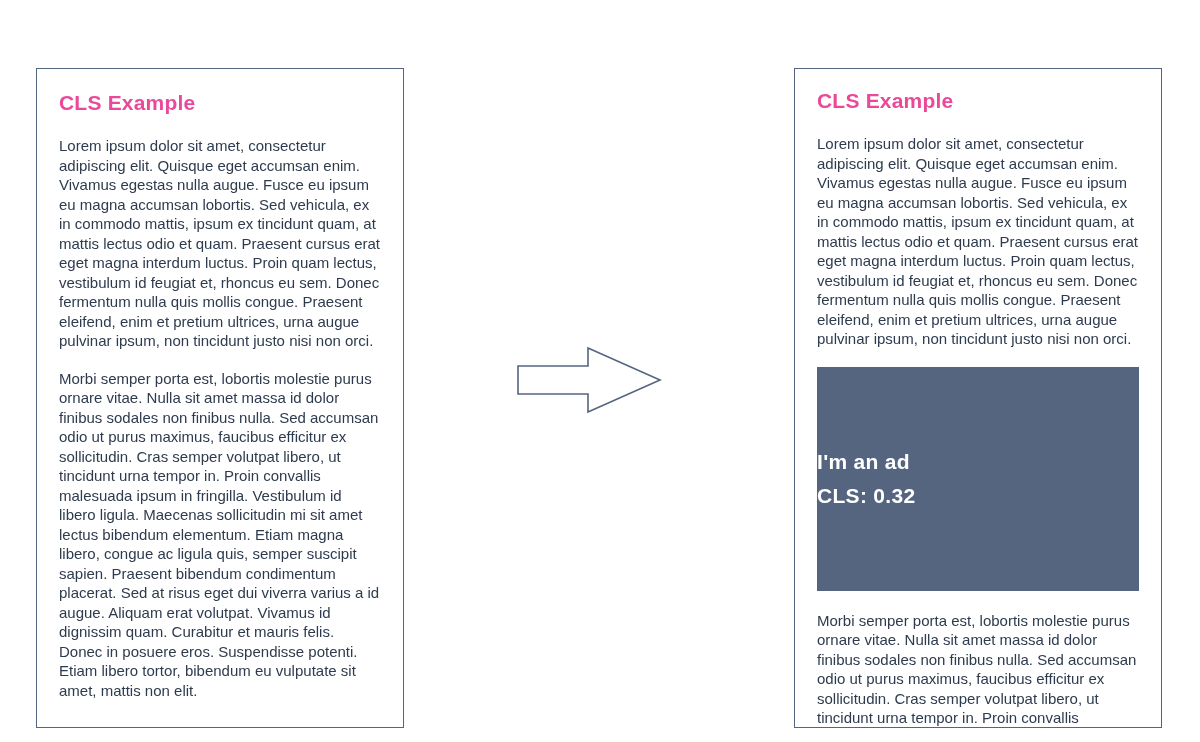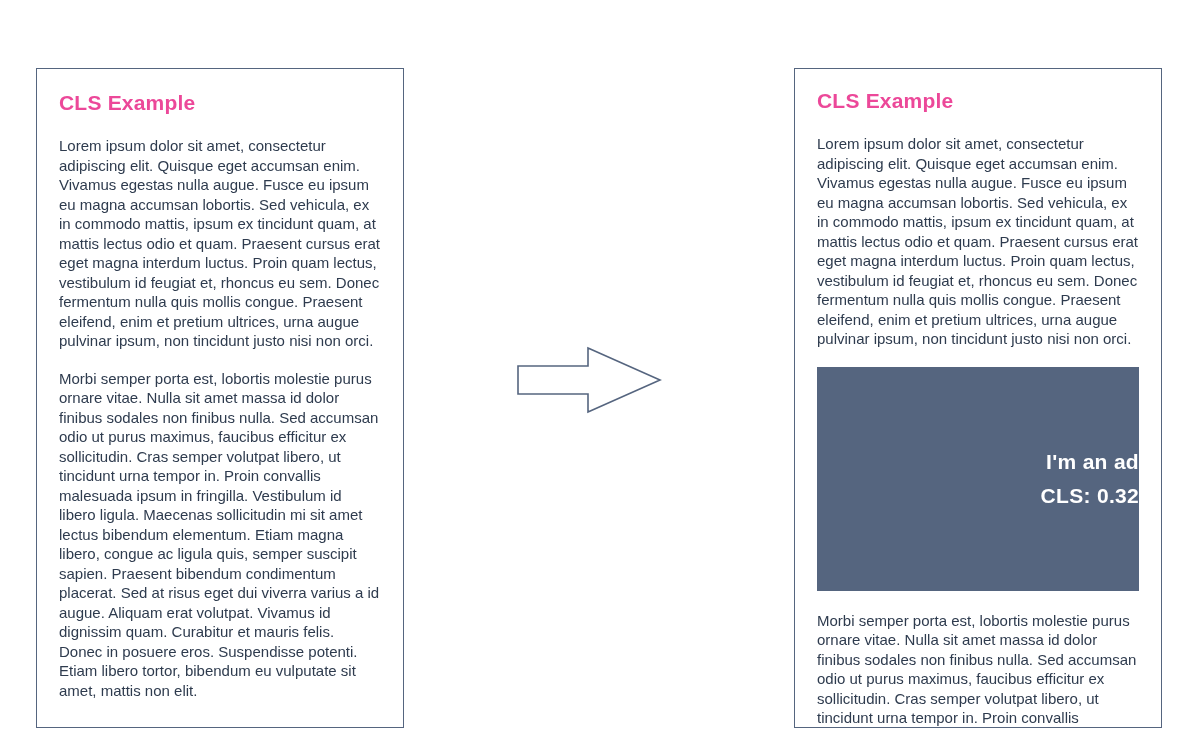--- a/index.html
+++ b/index.html
@@ -59,21 +59,21 @@
 
   
   .ad-box {
     width: 100%;
     height: 224px;
     background: #55657f;
     margin: 6px 0 20px 0;
     box-sizing: border-box;
     display: flex;
     flex-direction: column;
-    align-items: flex-end;
+    align-items: flex-start;
     justify-content: center;
     gap: 10px;
   }
   .ad-line {
     color: #ffffff;
     font-size: 21px;
     font-weight: bold;
     letter-spacing: 0.3px;
   }
 

